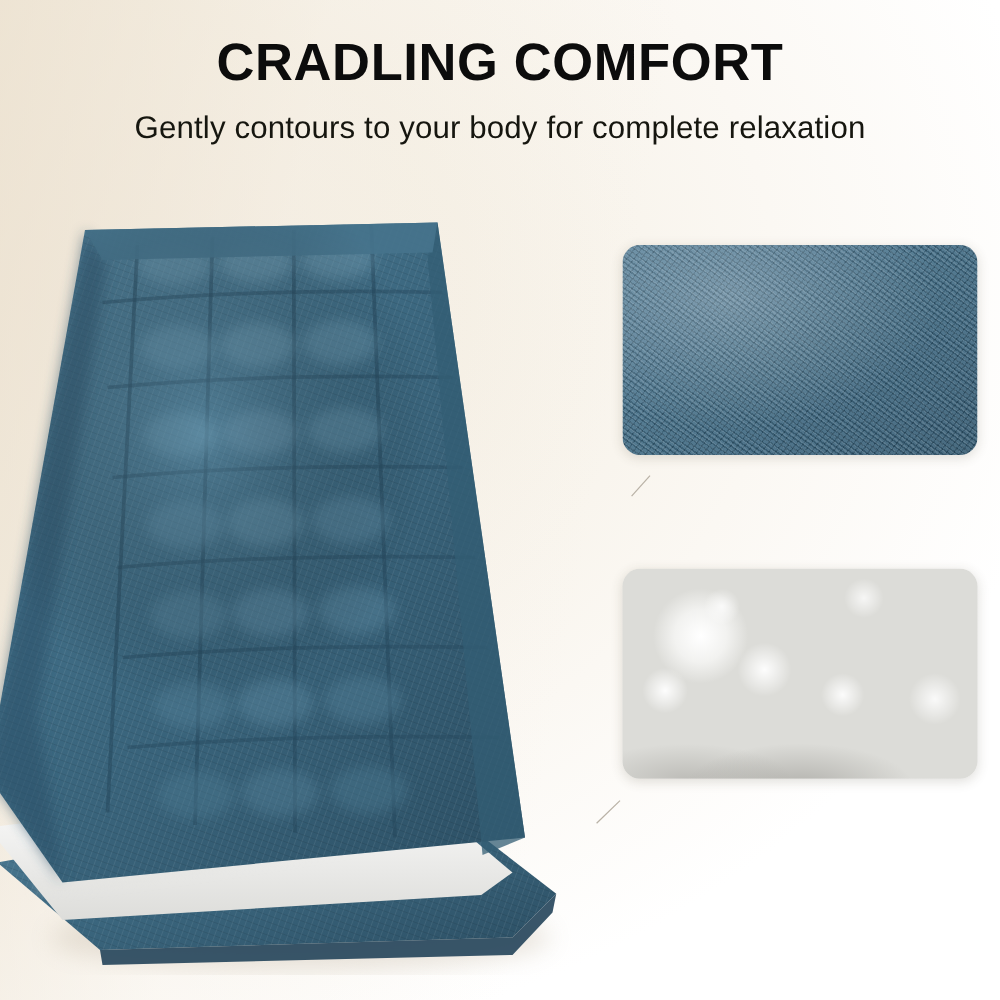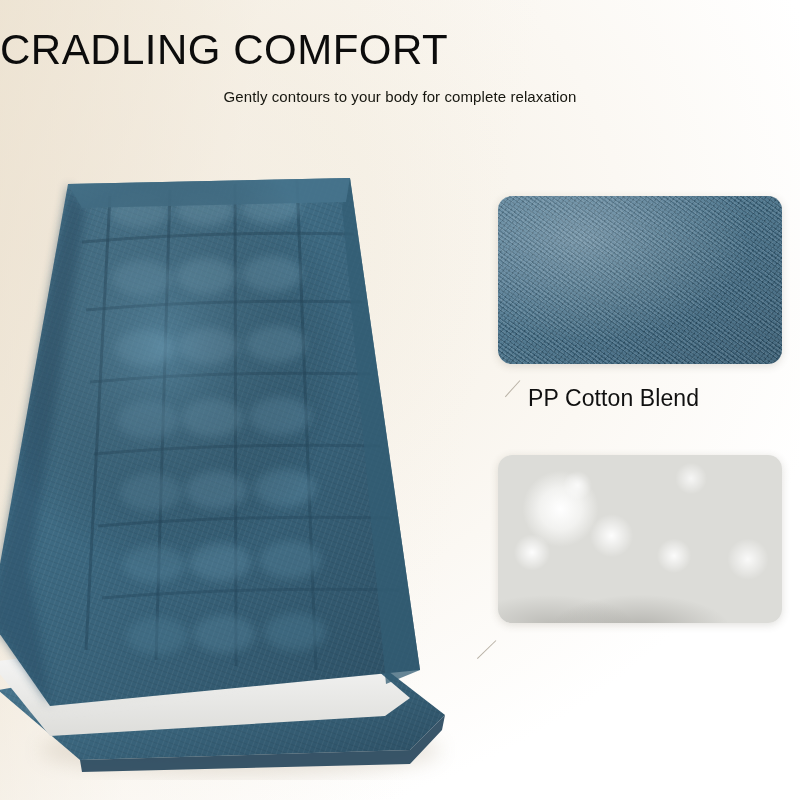--- a/index.html
+++ b/index.html
@@ -31,34 +31,34 @@
     background: linear-gradient(100deg, rgba(233,221,201,0.65) 0%, rgba(243,235,222,0.30) 28%, rgba(255,255,255,0) 58%);
     pointer-events: none;
   }
 
   
   .headline {
     position: absolute;
     top: 28px;
     left: 0;
     width: 800px;
-    text-align: left;
+    text-align: center;
     font-size: 42px;
-    font-weight: normal;
+    font-weight: bold;
     letter-spacing: 0.5px;
     color: #0c0c0c;
     line-height: 1.05;
   }
   .subhead {
     position: absolute;
     top: 88px;
     left: 0;
     width: 800px;
     text-align: center;
-    font-size: 15px;
+    font-size: 25px;
     font-weight: normal;
     color: #16160f;
     letter-spacing: 0.1px;
   }
 
   
   .swatch {
     position: absolute;
     border-radius: 14px;
     overflow: hidden;
@@ -263,20 +263,19 @@
     </svg>
   </div>
 
   <div class="leader" id="leader-fabric"></div>
   <div class="leader" id="leader-foam"></div>
 
   <div class="swatch" id="swatch-fabric">
     <div class="weave"></div>
     <div class="sheen"></div>
   </div>
-  <div class="caption" id="caption-fabric">PP Cotton Blend</div>
 
   <div class="swatch" id="swatch-foam">
     <div class="fluff"></div>
     <div class="shade"></div>
   </div>
 
 </div>
 
 </body></html>

